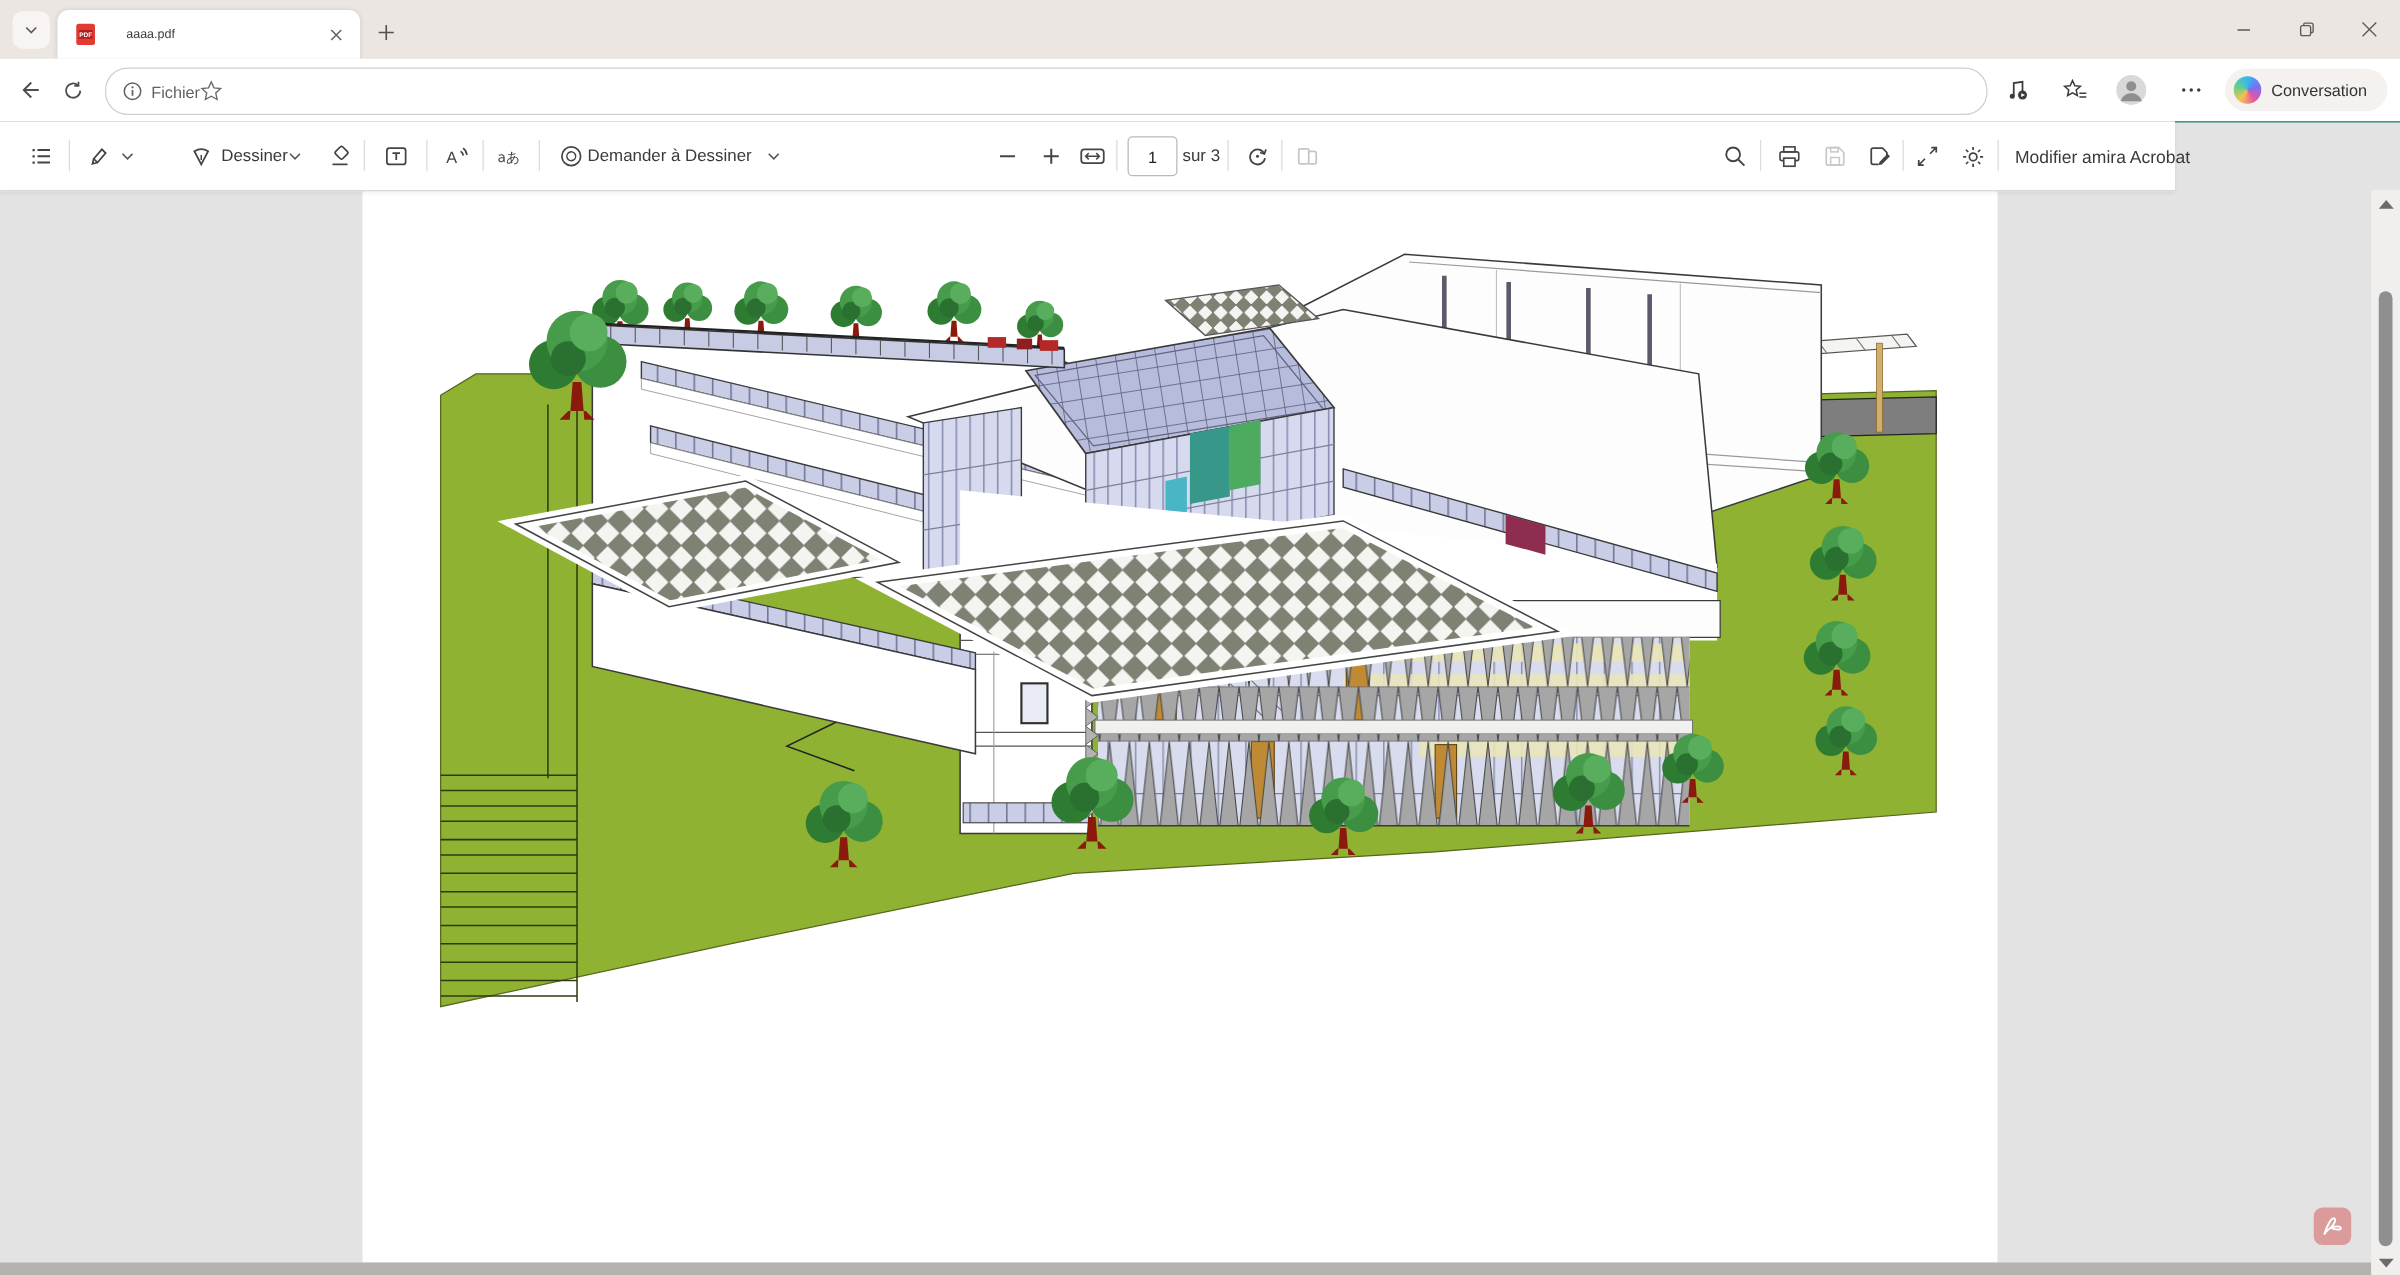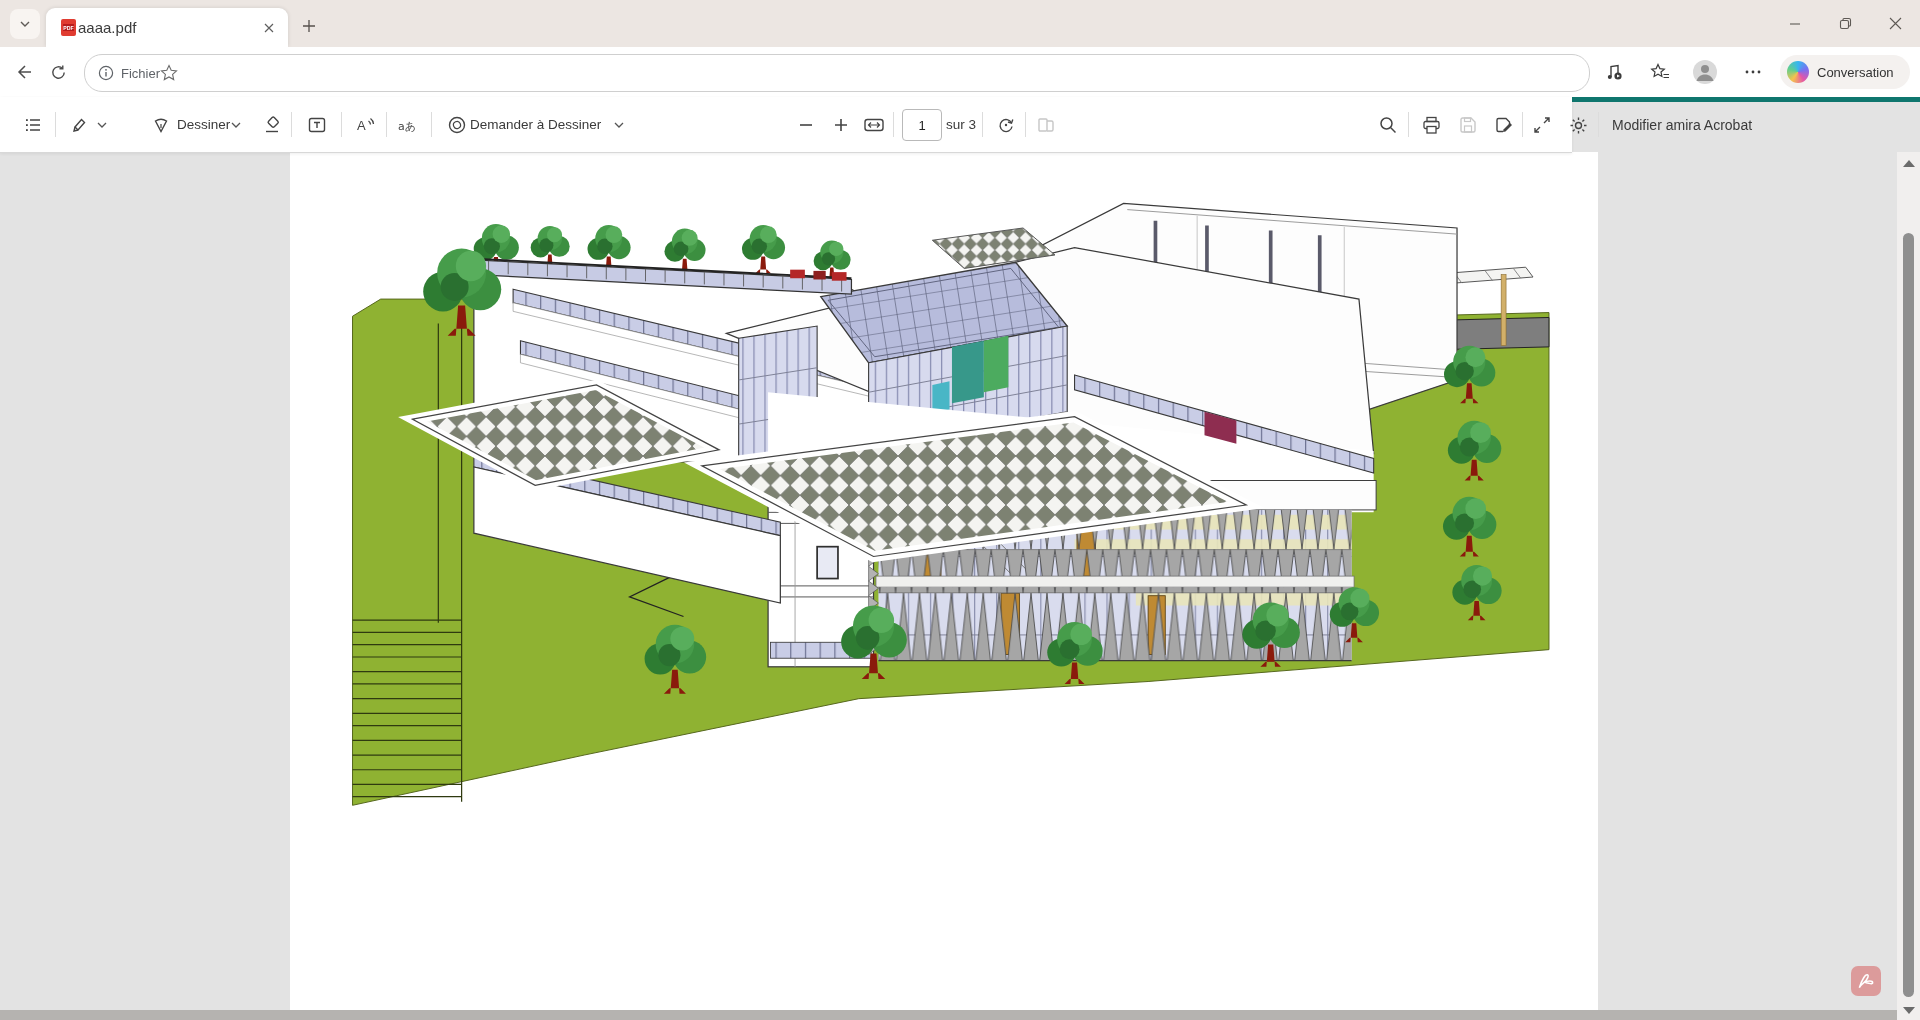--- a/index.html
+++ b/index.html
@@ -2,39 +2,39 @@
 <html><head>
 <meta charset="utf-8">
 <style>
   html,body{margin:0;padding:0;background:#e3e3e3;font-family:"Liberation Sans","DejaVu Sans",sans-serif;}
   #app{position:relative;width:1920px;height:1020px;overflow:hidden;background:#e3e3e3;}
   
   .titlebar{position:absolute;left:0;top:0;width:1920px;height:47px;background:#ece6e2;}
   .tab-search-btn{position:absolute;left:10px;top:9px;width:30px;height:30px;border-radius:8px;background:#f8f4f1;display:flex;align-items:center;justify-content:center;}
   .tab{position:absolute;left:46px;top:8px;width:242px;height:39px;background:#ffffff;border-radius:9px 9px 0 0;box-shadow:0 0 4px rgba(0,0,0,.12);display:flex;align-items:center;}
   .tab-favicon{margin-left:14px;width:17px;height:19px;position:relative;flex:0 0 auto;}
-  .tab-title{margin-left:1px;font-size:15px;color:#3c3c3c;flex:1 1 auto;white-space:nowrap;overflow:hidden;}
+  .tab-title{margin-left:24px;font-size:10px;color:#3c3c3c;flex:1 1 auto;white-space:nowrap;overflow:hidden;}
   .tab-close{margin-right:10px;width:18px;height:18px;display:flex;align-items:center;justify-content:center;border-radius:4px;}
   .newtab-btn{position:absolute;left:296px;top:13px;width:26px;height:26px;display:flex;align-items:center;justify-content:center;border-radius:6px;}
   .win-controls{position:absolute;right:0;top:0;height:47px;display:flex;}
   .win-btn{width:50px;height:47px;display:flex;align-items:center;justify-content:center;color:#5e5954;}
   
-  .addressrow{position:absolute;left:0;top:47px;width:1920px;height:50px;background:#ffffff;border-bottom:5px solid #0f766e;}
+  .addressrow{position:absolute;left:0;top:47px;width:1920px;height:50px;background:#ffffff;border-bottom:1px solid #0f766e;}
   .nav-ic{position:absolute;top:13px;width:24px;height:24px;display:flex;align-items:center;justify-content:center;}
   .url-pill{position:absolute;left:84px;top:7px;width:1504px;height:36px;border:1px solid #cfcfcf;border-radius:18px;background:#fff;display:flex;align-items:center;}
   .url-info{margin-left:13px;width:16px;height:16px;flex:0 0 auto;}
   .url-scheme{margin-left:7px;font-size:13px;color:#5f6368;flex:0 0 auto;}
   .url-text{margin-left:14px;font-size:13.5px;color:#202124;flex:1 1 auto;white-space:nowrap;overflow:hidden;}
   .url-star{margin-right:12px;flex:0 0 auto;width:18px;height:18px;}
   .bar-ic{position:absolute;top:12px;width:26px;height:26px;display:flex;align-items:center;justify-content:center;}
   .copilot-pill{position:absolute;left:1780px;top:8px;width:130px;height:34px;border-radius:17px;background:#f4f1ef;display:flex;align-items:center;}
   .copilot-pill .cop-circ{margin-left:7px;width:22px;height:22px;border-radius:50%;background:conic-gradient(#37b6f0,#7a6ff0,#e455a8,#f6c34c,#63cf8d,#37b6f0);flex:0 0 auto;}
   .copilot-pill span{margin-left:8px;font-size:13px;color:#333;}
   
-  .pdftoolbar{position:absolute;left:0;top:97px;width:1572px;height:55px;background:#ffffff;border-bottom:1px solid #d8d8d8;box-shadow:0 1px 3px rgba(0,0,0,.07);z-index:3;}
+  .pdftoolbar{position:absolute;left:0;top:97px;width:1740px;height:55px;background:#ffffff;border-bottom:1px solid #d8d8d8;box-shadow:0 1px 3px rgba(0,0,0,.07);z-index:3;}
   .tb{position:absolute;top:17px;width:22px;height:22px;display:flex;align-items:center;justify-content:center;}
   .tb-sep{position:absolute;top:15px;width:1px;height:25px;background:#dcdcdc;}
   .tb-label{position:absolute;top:20px;font-size:13.5px;color:#3a3a3a;white-space:nowrap;}
   .page-input{position:absolute;left:902px;top:12px;width:34px;height:28px;border:1px solid #b9b9b9;border-radius:4px;text-align:center;font-size:13px;color:#222;font-family:"Liberation Sans",sans-serif;}
   
   .viewer{position:absolute;left:0;top:152px;width:1920px;height:868px;background:#e3e3e3;}
   .page{position:absolute;left:290px;top:0;width:1308px;height:858px;background:#ffffff;}
   .bottom-strip{position:absolute;left:0;top:858px;width:1897px;height:10px;background:#b5b3b0;}
   .scrollbar{position:absolute;right:0;top:0;width:23px;height:868px;background:#f1efee;}
   .sb-arrow{position:absolute;left:6px;width:0;height:0;}

